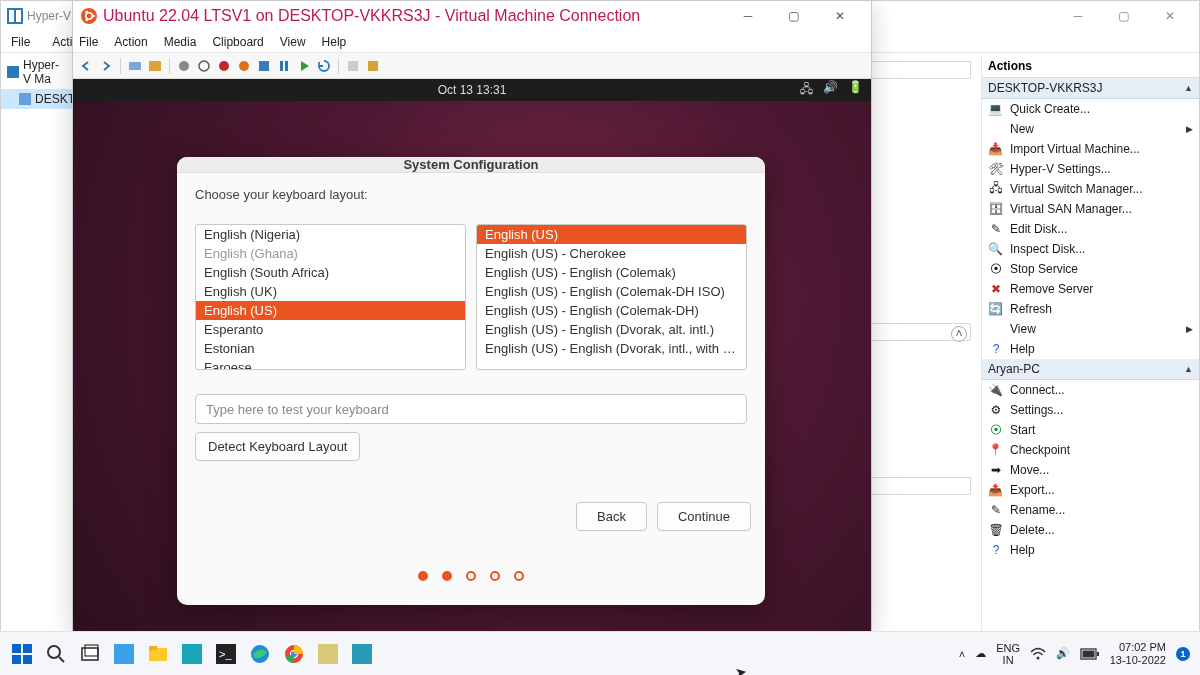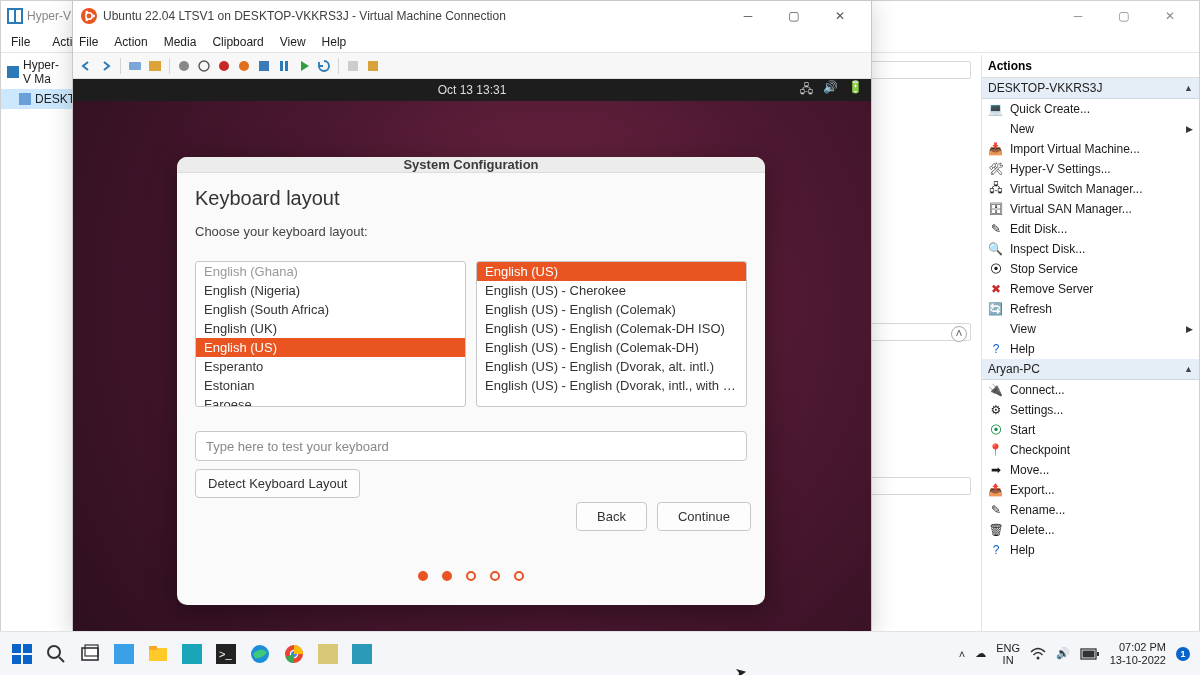--- a/index.html
+++ b/index.html
@@ -26,21 +26,21 @@
   .actions-header { background: #fff; padding: 4px 6px; font-weight: 600; border-bottom: 1px solid #ddd; }
   .actions-section-header { background: #e5eef7; padding: 3px 6px; font-weight: 400; color: #222; border-bottom: 1px solid #cfd8e1; display: flex; justify-content: space-between; align-items: center; }
   .actions-section-header .tri { font-size: 9px; color: #444; }
   .action-item { padding: 2px 6px; display: flex; align-items: center; gap: 6px; cursor: pointer; color: #1a1a1a; }
   .action-item .ico { width: 16px; height: 16px; display: inline-flex; align-items: center; justify-content: center; font-size: 12px; }
   .action-item .expand { margin-left: auto; font-size: 9px; color: #333; }
 
   
   .vmc-window { position: absolute; top: 0; left: 72px; width: 800px; height: 632px; background: #fff; border: 1px solid #c8c8c8; box-shadow: 0 4px 24px rgba(0,0,0,.18); }
   .vmc-titlebar { height: 30px; display: flex; align-items: center; padding: 0 8px; background: #fff; }
-  .vmc-titlebar .title { color: #404040; font-size: 12px; }
+  .vmc-titlebar .title { color: #be185d; font-size: 16px; }
   .vmc-titlebar .wincontrols { margin-left: auto; display: flex; }
   .vmc-titlebar .wincontrols .btn { width: 46px; height: 30px; display: flex; align-items: center; justify-content: center; color: #555; }
   .vmc-menubar { height: 22px; display: flex; align-items: center; padding: 0 6px; gap: 16px; border-bottom: 1px solid #e5e5e5; }
   .vmc-menubar .menuitem { color: #222; cursor: default; }
   .vmc-toolbar { height: 26px; background: #f7f7f7; border-bottom: 1px solid #e0e0e0; display: flex; align-items: center; padding: 0 4px; gap: 2px; }
   .vmc-toolbar .tbtn { width: 18px; height: 18px; display: inline-flex; align-items: center; justify-content: center; border-radius: 2px; }
   .vmc-toolbar .sep { width: 1px; height: 16px; background: #d4d4d4; margin: 0 3px; }
 
   
   .guest { position: absolute; top: 78px; left: 0; right: 0; bottom: 0; background: radial-gradient(circle at 60% 40%, #7a2a49 0%, #4e1832 45%, #2d0f1f 100%); overflow: hidden; }
@@ -351,26 +351,25 @@
       <div class="right-icons">
         <span>🖧</span>
         <span>🔊</span>
         <span>🔋</span>
       </div>
     </div>
 
     <div class="installer">
       <div class="installer-header">System Configuration</div>
       <div class="installer-body">
-        <h2>Keyboard layout</h2>
         <div class="prompt">Choose your keyboard layout:</div>
         <div class="kb-columns">
           <div class="kb-list" id="kb-left">
+              <div class="kb-row">English (Nigeria)</div>
               <div class="kb-row dim">English (Ghana)</div>
-              <div class="kb-row">English (Nigeria)</div>
               <div class="kb-row">English (South Africa)</div>
               <div class="kb-row">English (UK)</div>
               <div class="kb-row selected">English (US)</div>
               <div class="kb-row">Esperanto</div>
               <div class="kb-row">Estonian</div>
               <div class="kb-row">Faroese</div>
             </div>
           <div class="kb-list" id="kb-right">
               <div class="kb-row selected">English (US)</div>
               <div class="kb-row">English (US) - Cherokee</div>

